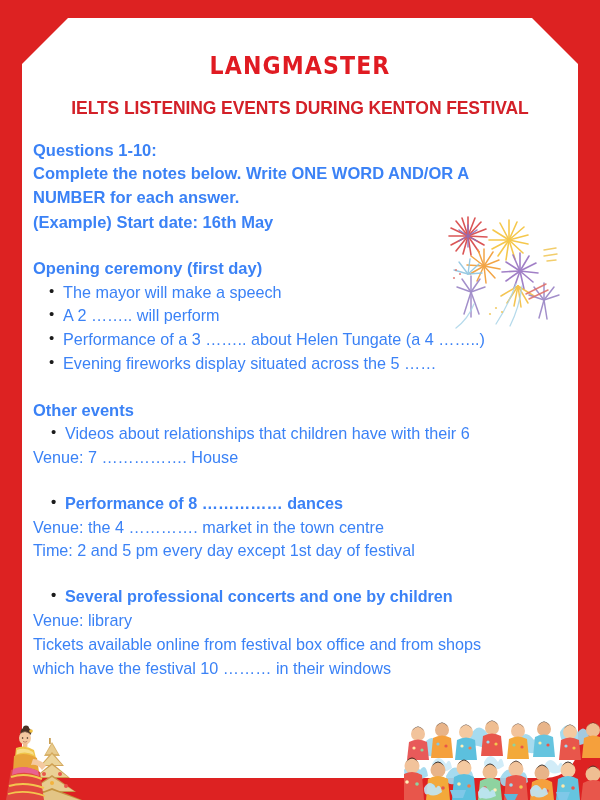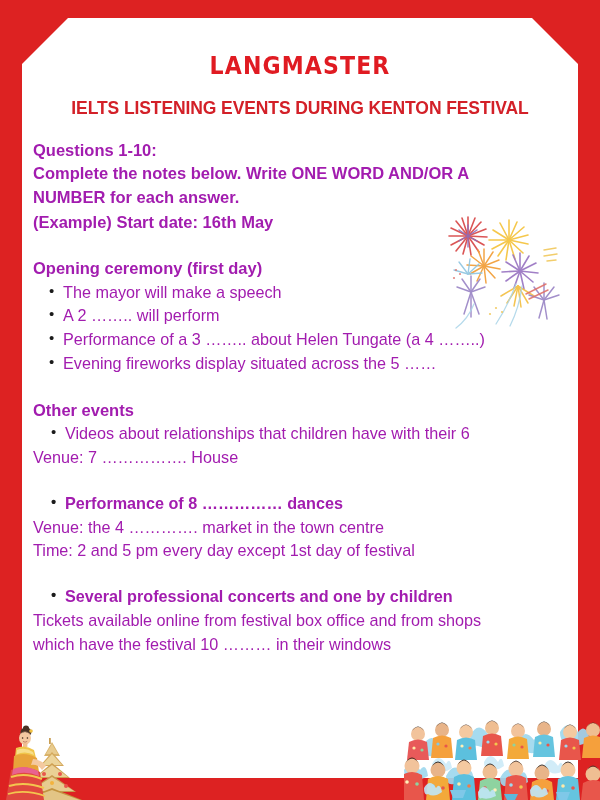--- a/index.html
+++ b/index.html
@@ -28,20 +28,21 @@
   #card {
     position: absolute;
     left: 22px;
     top: 18px;
     width: 556px;
     height: 760px;
     background: #FFFFFF;
     -webkit-clip-path: polygon(46px 0, calc(100% - 46px) 0, 100% 46px, 100% 100%, 0 100%, 0 46px);
     clip-path: polygon(46px 0, calc(100% - 46px) 0, 100% 46px, 100% 100%, 0 100%, 0 46px);
     overflow: hidden;
+    border-radius: 32px;
   }
 
   
   .brand {
     text-align: center;
     color: #E01B22;
     font-weight: 800;
     font-size: 24px;
     letter-spacing: 1.2px;
     margin-top: 34px;
@@ -57,21 +58,21 @@
     letter-spacing: -0.1px;
     margin-top: 18px;
     font-family: "Liberation Sans", sans-serif;
   }
 
   
   #body-text {
     position: relative;
     padding: 0 12px 0 11px;
     margin-top: 19px;
-    color: #a21caf;
+    color: #3b82f6;
     font-size: 16.2px;
     line-height: 1.47;
     z-index: 3;
   }
 
   .q-head { font-weight: 700; font-size: 16.5px; }
 
   .instructions {
     font-weight: 700;
     text-align: justify;
@@ -352,20 +353,21 @@
         <li class="bold">Performance of 8 …………… dances</li>
       </ul>
       <div class="plain">Venue: the 4 …………. market in the town centre</div>
       <div class="plain">Time: 2 and 5 pm every day except 1st day of festival</div>
 
       <div class="spacer-lg"></div>
 
       <ul class="bullets indent">
         <li class="bold">Several professional concerts and one by children</li>
       </ul>
+      <div class="plain">Venue: library</div>
       <div class="plain">Tickets available online from festival box office and from shops</div>
       <div class="plain">which have the festival 10 ……… in their windows</div>
 
     </div>
 
   </div>
 
   <div id="thai-figure">
     <svg viewBox="0 0 86 78" width="86" height="78" aria-hidden="true">
 

